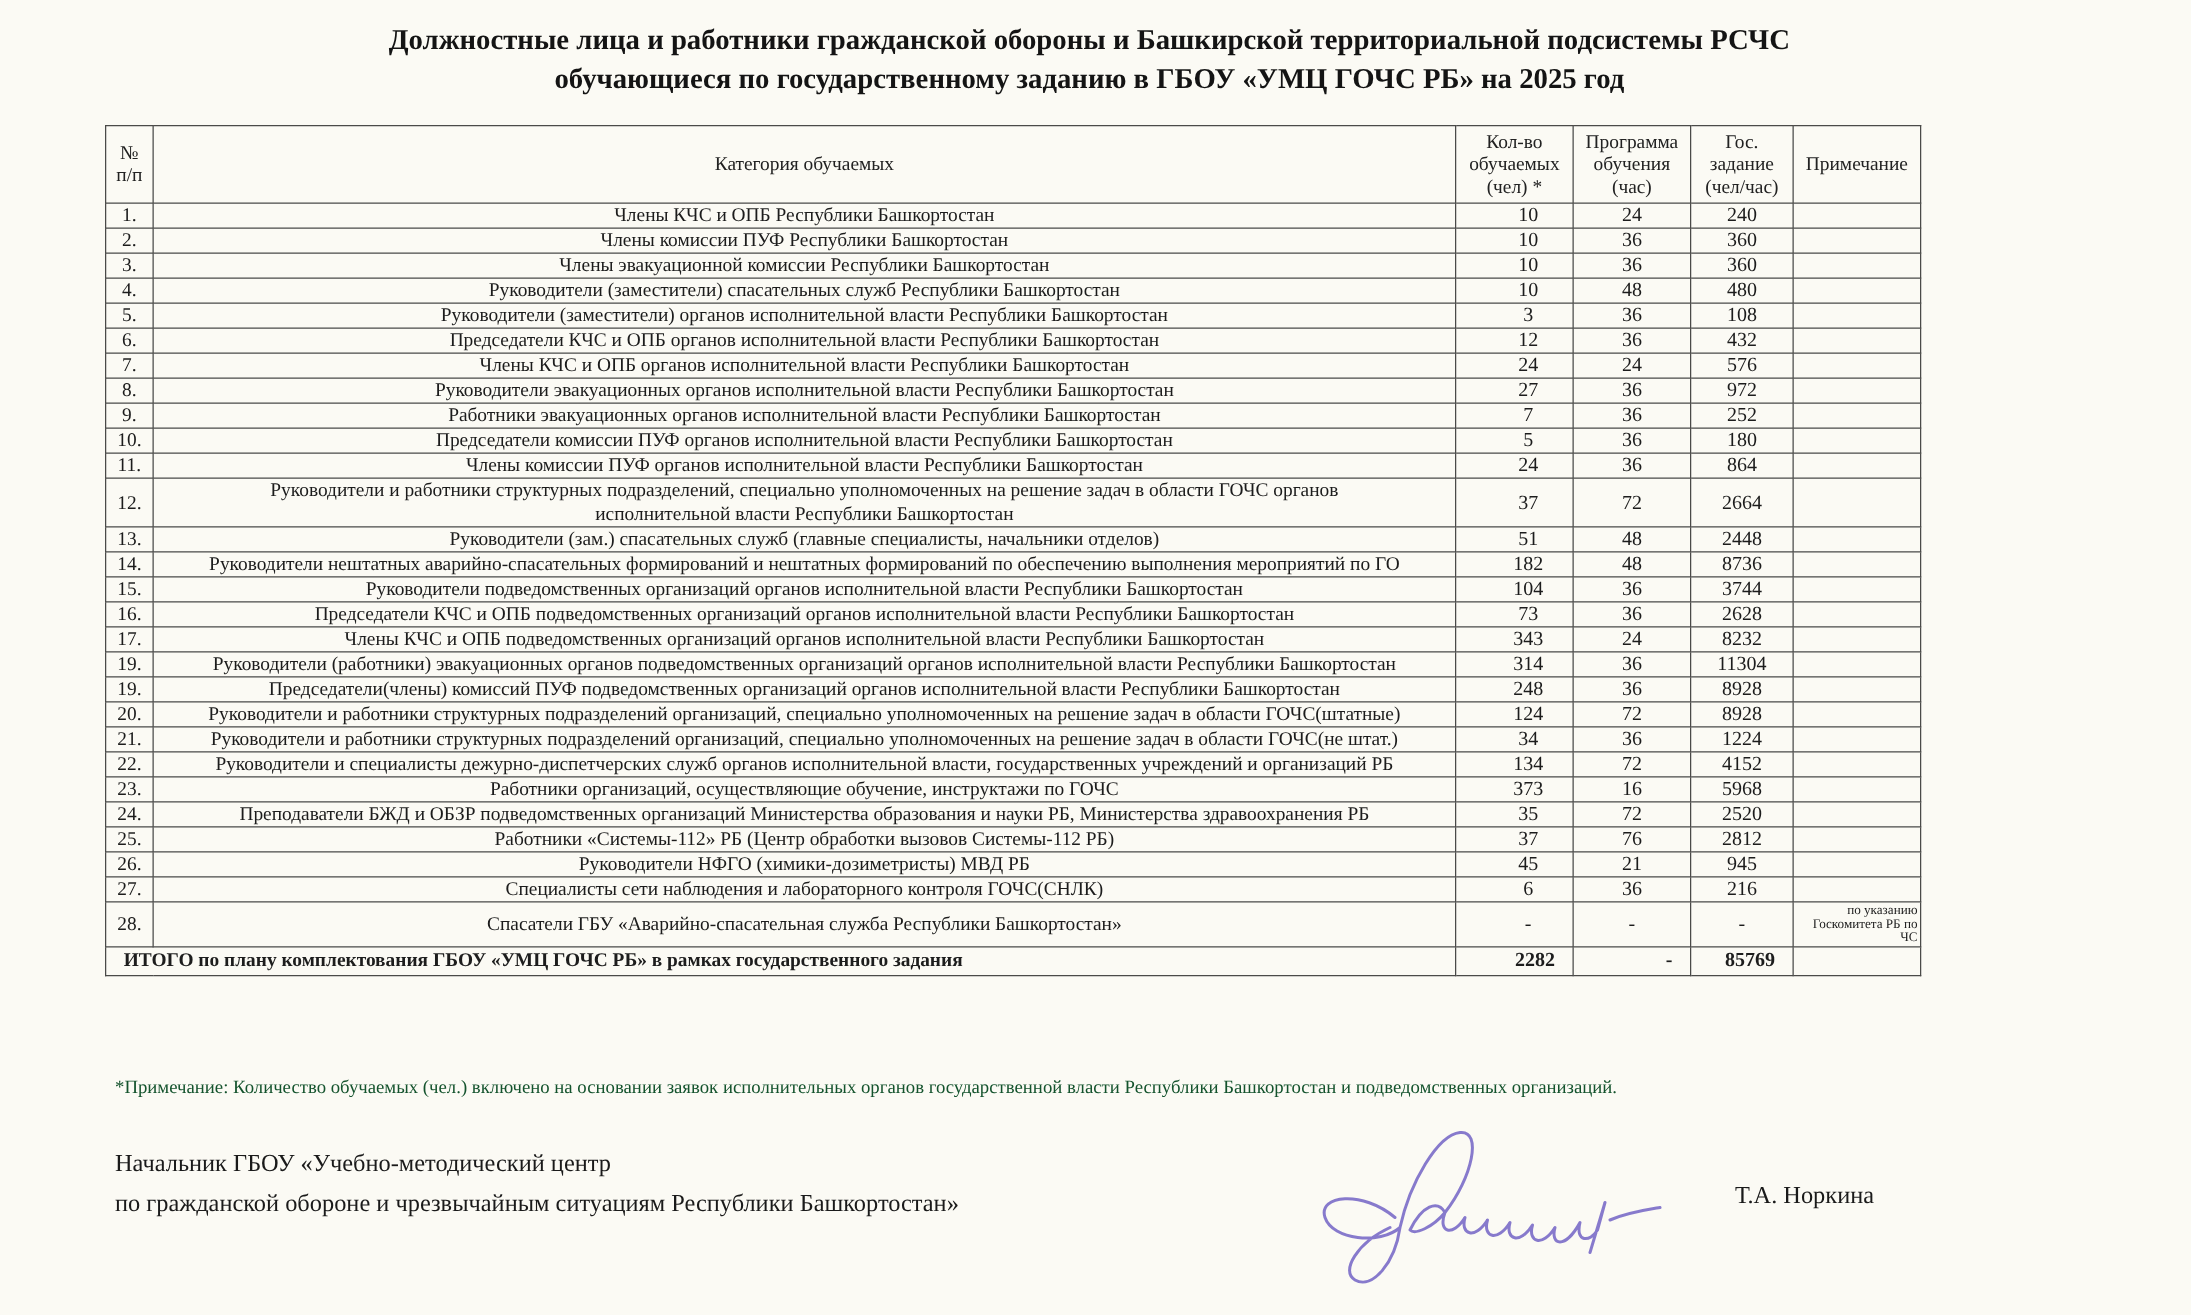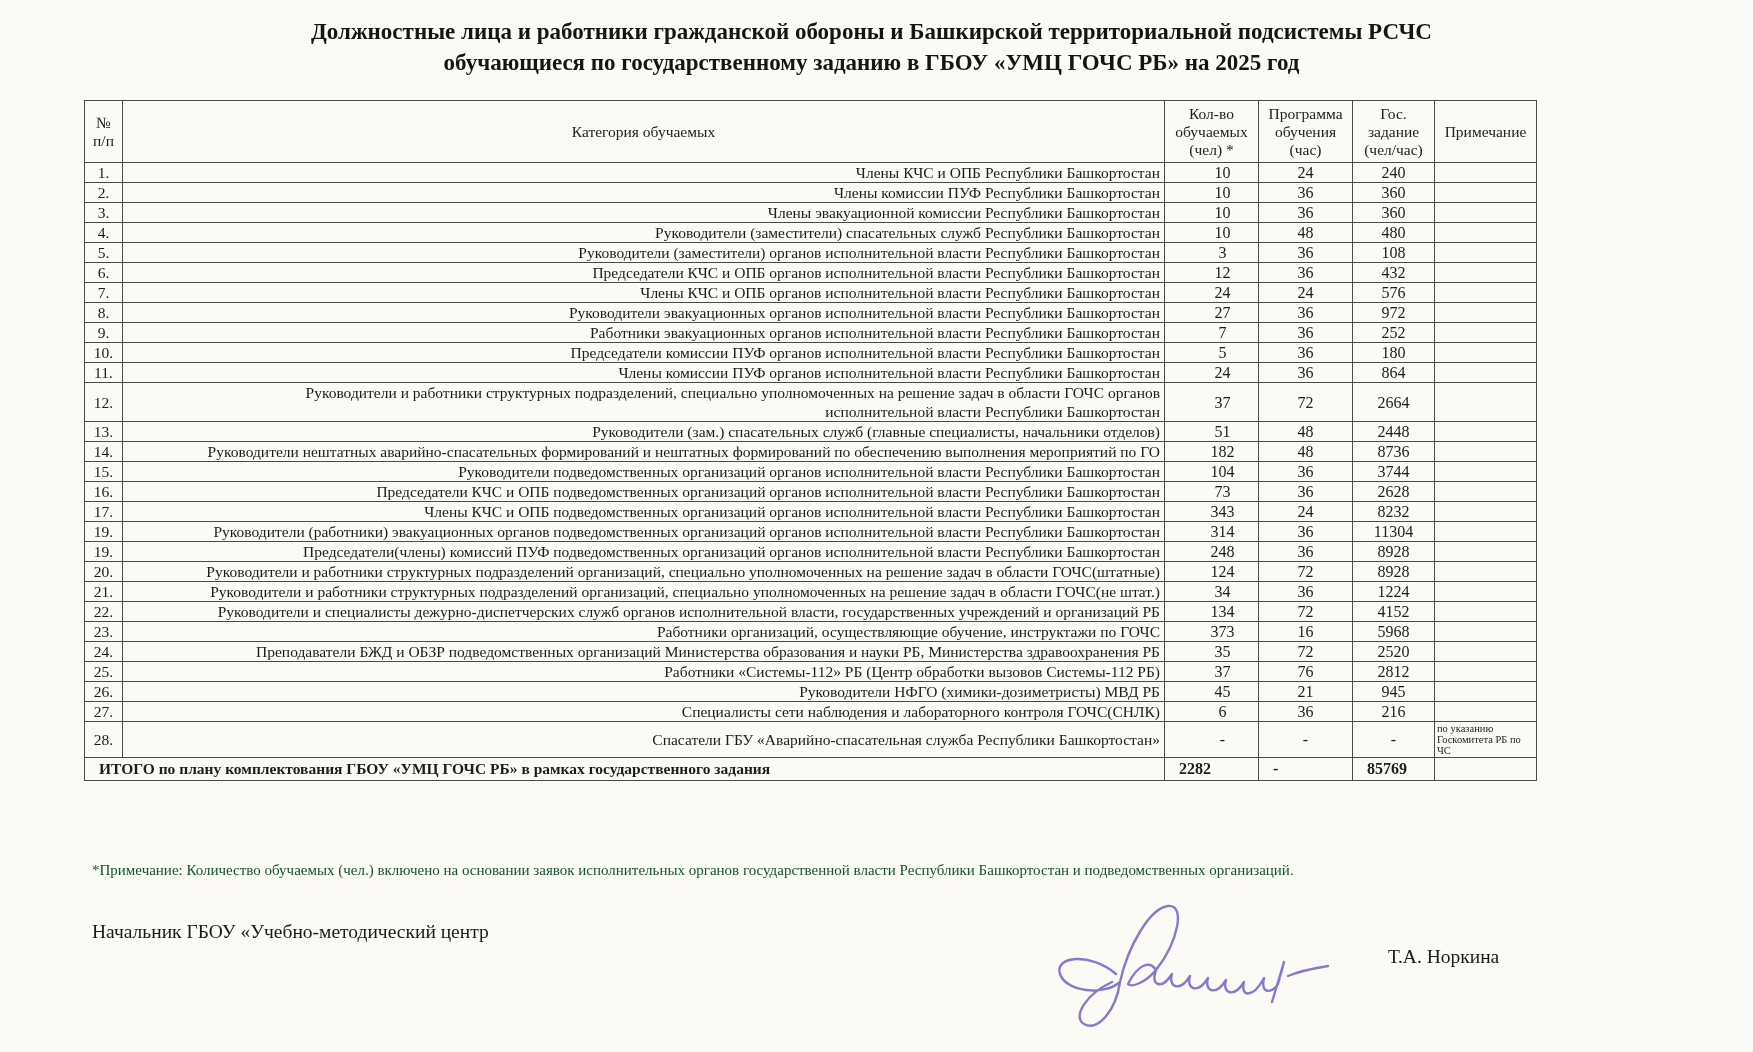--- a/index.html
+++ b/index.html
@@ -31,29 +31,29 @@
   }
   tbody td{
     font-size:15.5px;line-height:19px;height:20px;
     padding:0 4px;vertical-align:middle;color:#1c1c1c;
   }
   .col-num{width:38px;text-align:center;}
   .col-count{width:94px;padding-left:26px;}
   .col-program{width:94px;}
   .col-assignment{width:82px;}
   .col-note{width:102px;}
-  td.col-category{text-align:right;white-space:pre-line;}
+  td.col-category{text-align:center;white-space:pre-line;}
   td.col-count,td.col-program,td.col-assignment{text-align:center;font-size:16px;}
-  td.col-note{text-align:left;font-size:10.5px;line-height:11px;padding:1px 2px;}
+  td.col-note{text-align:right;font-size:10.5px;line-height:11px;padding:1px 2px;}
   tfoot td{
     font-weight:bold;font-size:15.5px;height:23px;padding:0 14px;
     vertical-align:middle;
   }
   tfoot .total-label{text-align:left;}
-  tfoot .total-num{text-align:left;font-size:16px;}
+  tfoot .total-num{text-align:right;font-size:16px;}
 
   .footnote{
     position:absolute;left:92px;top:862px;right:100px;
     font-size:15px;color:#14532d;
   }
 
   .signoff{
     position:absolute;left:92px;top:916px;
     font-size:19.5px;line-height:32px;color:#1a1a1a;
   }
@@ -338,20 +338,21 @@
           <td></td>
         </tr>
       </tfoot>
     </table>
   </div>
 
   <div class="footnote">*Примечание: Количество обучаемых (чел.) включено на основании заявок исполнительных органов государственной власти Республики Башкортостан и подведомственных организаций.</div>
 
   <div class="signoff">
     <div>Начальник ГБОУ «Учебно-методический центр</div>
+    <div>по гражданской обороне и чрезвычайным ситуациям Республики Башкортостан»</div>
   </div>
 
   <svg class="autograph" viewBox="0 0 360 150" fill="none" xmlns="http://www.w3.org/2000/svg">
     <path id="ink-path" stroke="#7a6cc8" stroke-width="2.4" stroke-linecap="round" stroke-linejoin="round" opacity="0.9" d="M96,84
          C70,62 34,66 40,84
          C46,102 84,106 100,92
          C96,120 78,142 64,134
          C52,127 66,104 92,92
          M100,92
          C108,56 130,18 148,16

